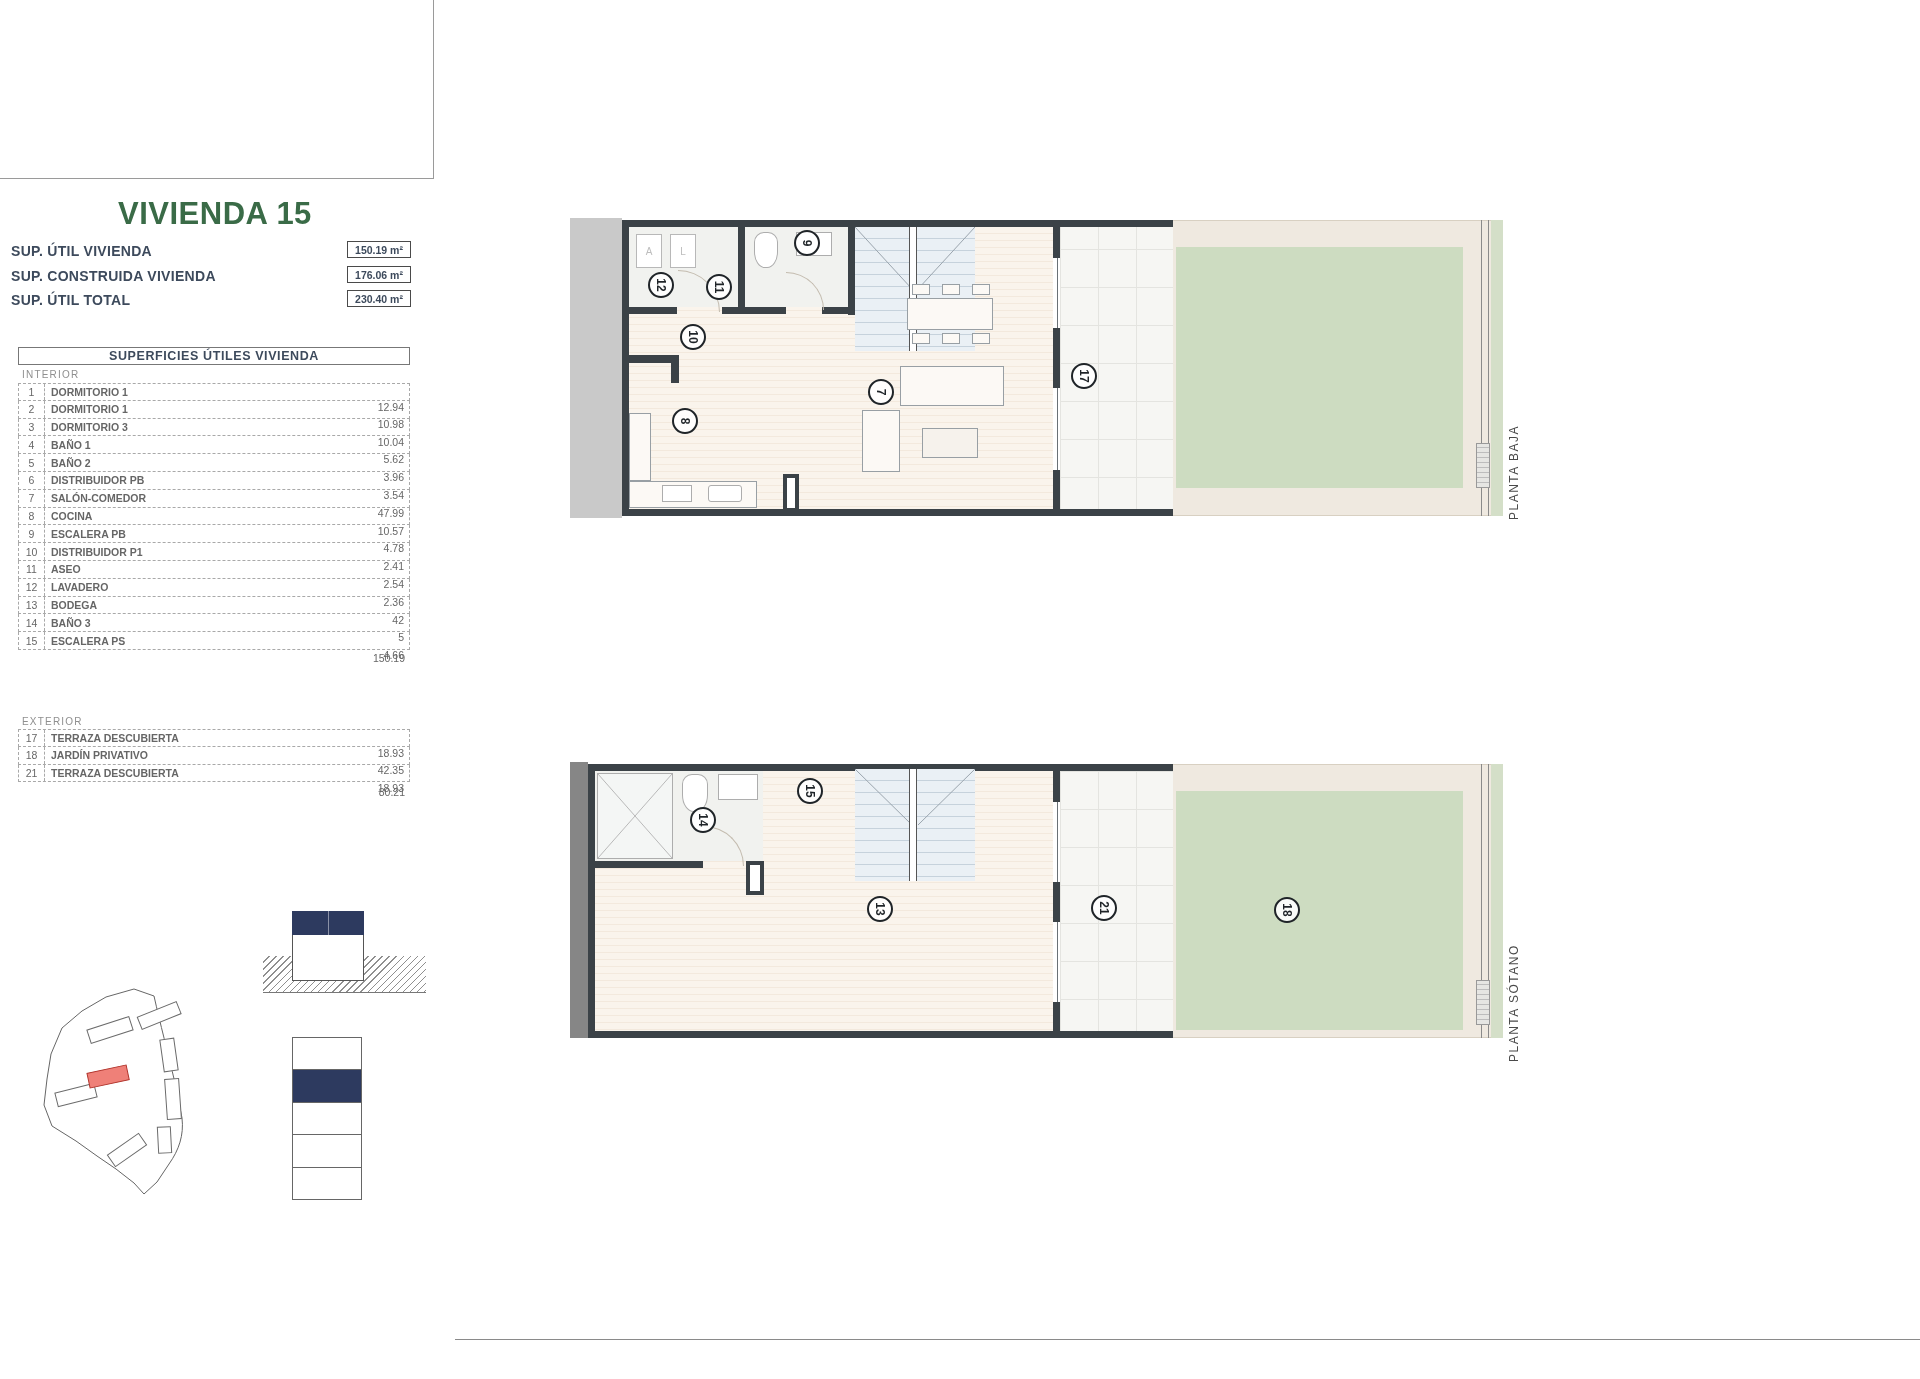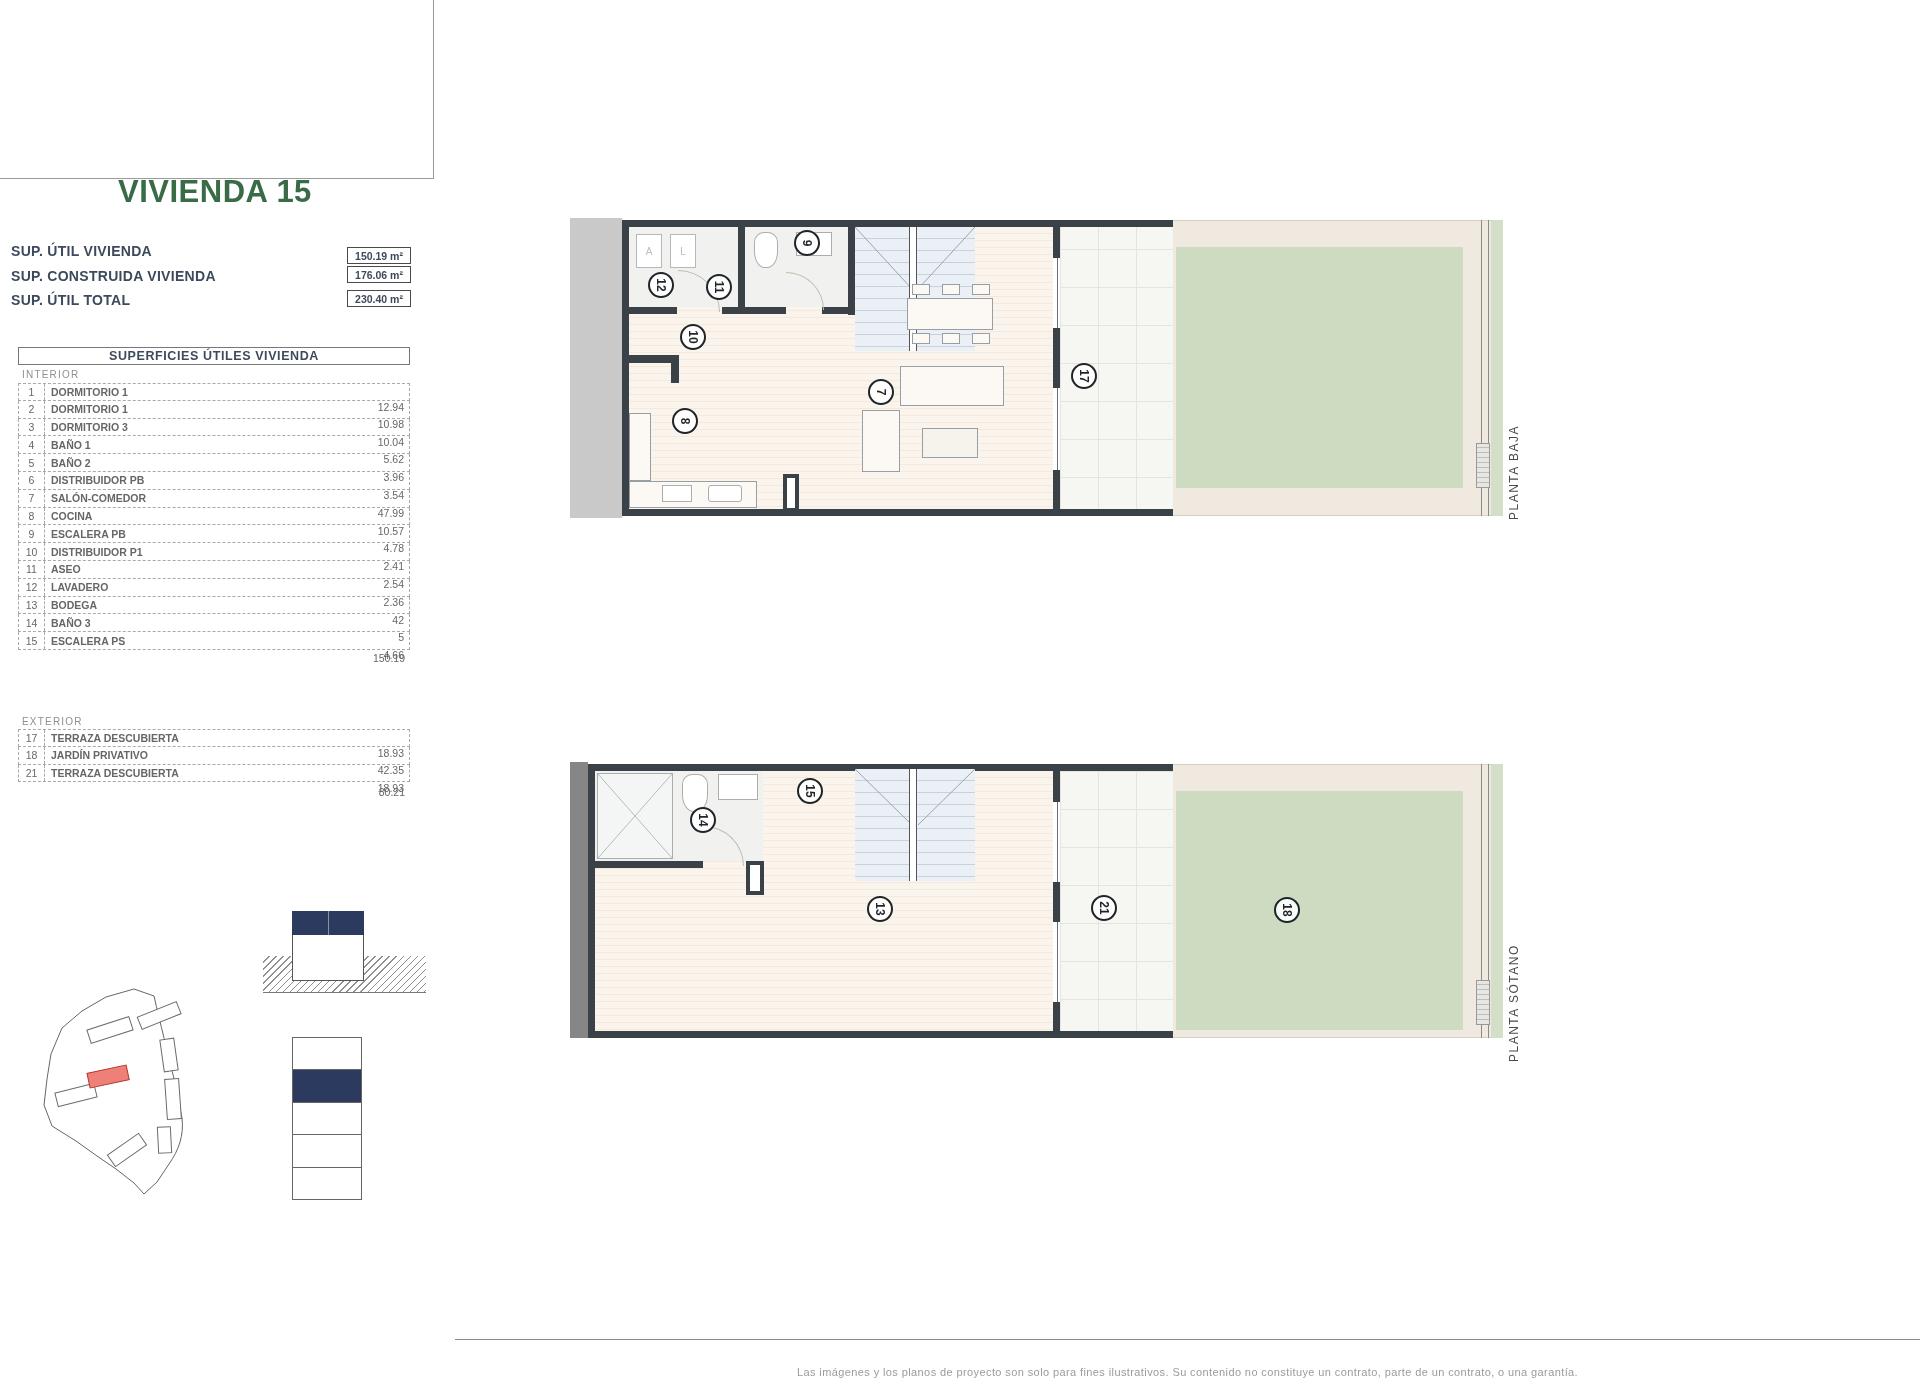--- a/index.html
+++ b/index.html
@@ -6,21 +6,21 @@
     --green:#3A6B47; --navy:#2D3A5F; --wall:#3B4247; --ink:#3D4A5C;
     --tbl:#666; --red:#EF8078; --lawn:#CDDCC1; --hedge:#D4DFC8;
   }
   *{margin:0;padding:0;box-sizing:border-box;}
   body{background:#fff;font-family:"Liberation Sans",sans-serif;}
   .page{position:relative;width:1920px;height:1379px;background:#fff;overflow:hidden;}
   .abs{position:absolute;}
 
   
   .corner-frame{left:0;top:0;width:434px;height:179px;border-right:1px solid #9a9a9a;border-bottom:1px solid #9a9a9a;}
-  .page-title{left:118px;top:174px;font-size:31px;font-weight:bold;color:var(--green);letter-spacing:.5px;}
+  .page-title{left:118px;top:196px;font-size:31px;font-weight:bold;color:var(--green);letter-spacing:.5px;}
   .stat-label{left:11px;font-size:14px;font-weight:bold;color:var(--ink);letter-spacing:.3px;}
   .stat-value{left:347px;width:64px;height:17px;border:1px solid #4a4a4a;font-size:10.5px;font-weight:bold;color:var(--ink);display:flex;align-items:center;justify-content:center;}
   .tbl-header{left:18px;top:347px;width:392px;height:18px;border:1px solid #777;display:flex;align-items:center;justify-content:center;font-size:12.5px;font-weight:bold;color:var(--ink);letter-spacing:.6px;}
   .section-label{left:22px;font-size:10px;color:#8f8f8f;letter-spacing:1.2px;}
   .stable{left:18px;width:392px;}
   .srow{display:flex;height:17.8px;border:1px dashed #a9a9a9;border-top:none;font-size:10.5px;color:var(--tbl);align-items:center;}
   .srow:first-child{border-top:1px dashed #a9a9a9;}
   .srow .c-num{width:26px;text-align:center;border-right:1px dashed #a9a9a9;align-self:stretch;display:flex;align-items:center;justify-content:center;}
   .srow .c-name{flex:1;padding-left:6px;align-self:stretch;display:flex;align-items:center;font-weight:bold;}
   .srow .c-val{width:132px;text-align:right;padding-right:5px;border-left:1px dashed #a9a9a9;align-self:stretch;display:flex;align-items:center;justify-content:flex-end;margin-top:23px;}
@@ -69,21 +69,21 @@
 <body>
 
 <div class="page">
 
   <div class="abs corner-frame"></div>
 
   <div class="abs page-title">VIVIENDA 15</div>
 
   <div id="stats">
       <div class="abs stat-label" style="top: 243px;">SUP. ÚTIL VIVIENDA</div>
-      <div class="abs stat-value" style="top: 247px;">150.19 m²</div>
+      <div class="abs stat-value" style="top: 241px;">150.19 m²</div>
       <div class="abs stat-label" style="top: 268px;">SUP. CONSTRUIDA VIVIENDA</div>
       <div class="abs stat-value" style="top: 266px;">176.06 m²</div>
       <div class="abs stat-label" style="top: 292px;">SUP. ÚTIL TOTAL</div>
       <div class="abs stat-value" style="top: 290px;">230.40 m²</div>
     </div>
 
   <div class="abs tbl-header">SUPERFICIES ÚTILES VIVIENDA</div>
   <div class="abs section-label" style="top:369px">INTERIOR</div>
   <div class="abs stable" style="top:383px" id="tbl-interior">
       <div class="srow">
@@ -328,15 +328,14 @@
         <div class="room-circle" style="left: 120px; top: 45px;">14</div>
         <div class="room-circle" style="left: 227px; top: 16px;">15</div>
         <div class="room-circle" style="left: 297px; top: 134px;">13</div>
         <div class="room-circle" style="left: 521px; top: 133px;">21</div>
         <div class="room-circle" style="left: 704px; top: 135px;">18</div>
       </div>
   </div>
   <div class="abs plan-vlabel" style="left:1507px;top:962px;height:100px">PLANTA SÓTANO</div>
 
   <div class="abs footer-line"></div>
-  <div class="abs footer-txt" style="top:1366px">Las imágenes y los planos de proyecto son solo para fines ilustrativos. Su contenido no constituye un contrato, parte de un contrato, o una garantía.</div>
 
 </div>
 
 </body></html>

